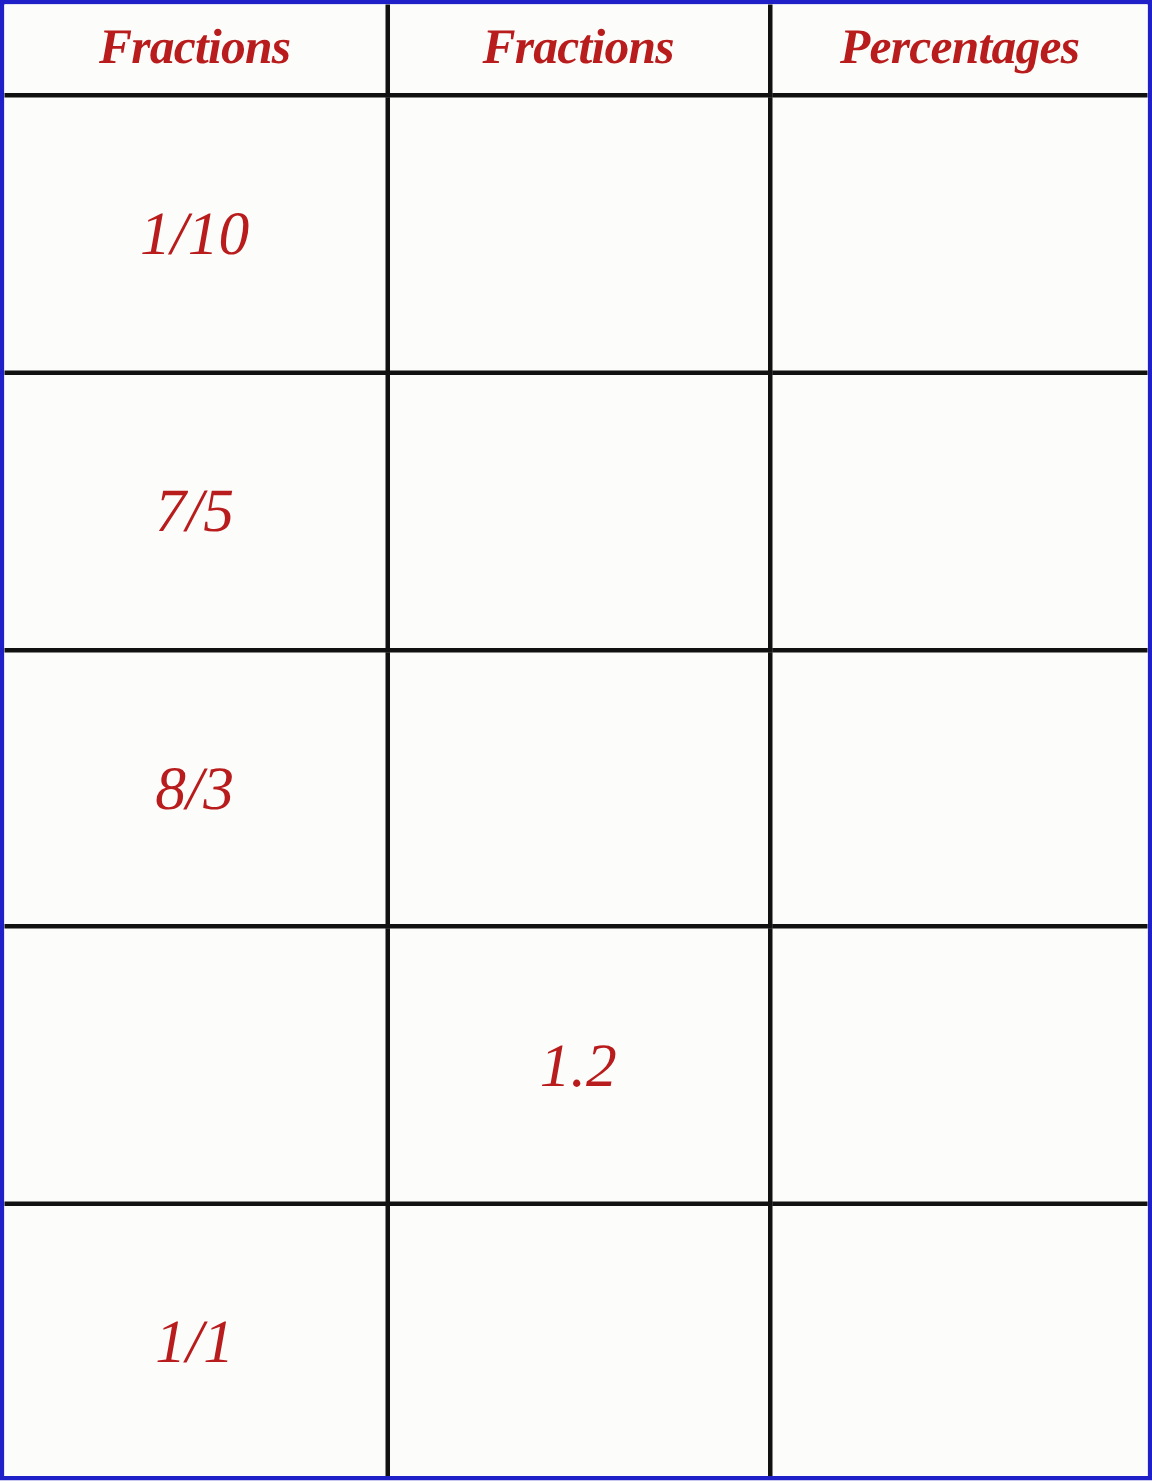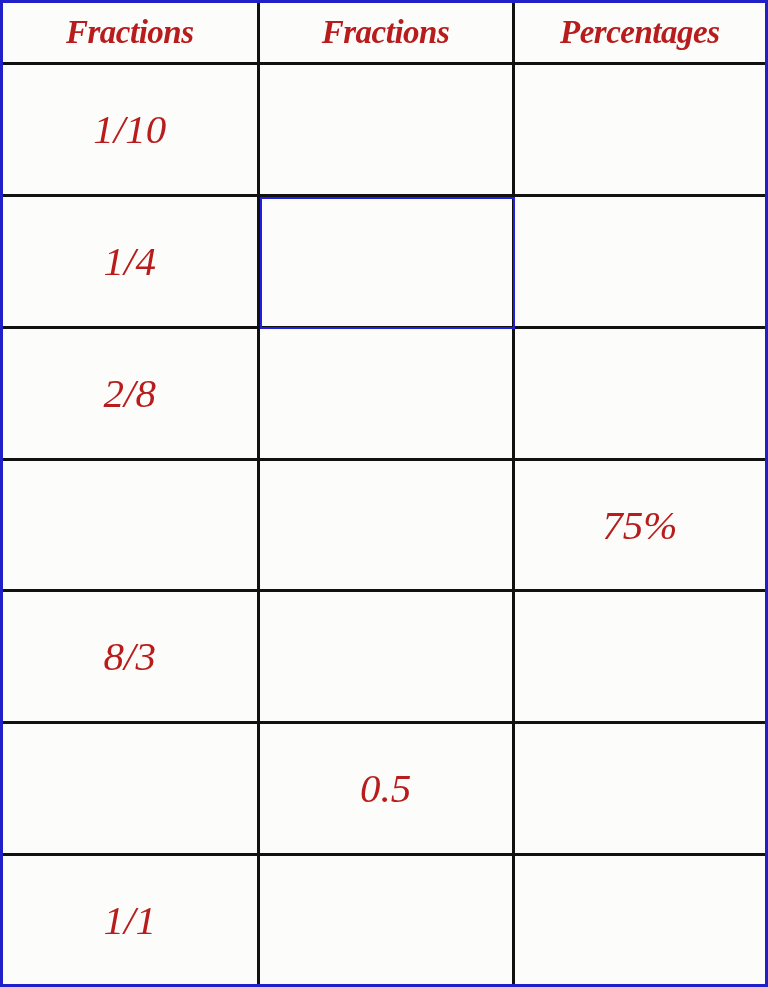--- a/index.html
+++ b/index.html
@@ -113,42 +113,32 @@
         <th>Percentages</th>
       </tr>
     </thead>
     <tbody id="table-body">
         <tr>
           <td>1/10</td>
           <td class="cell-empty"></td>
           <td class="cell-empty"></td>
         </tr>
         <tr>
-          <td>1/4</td>
-          <td class="cell-empty cell-selected"></td>
-          <td class="cell-empty"></td>
-        </tr>
-        <tr>
-          <td>2/8</td>
+          <td>7/5</td>
           <td class="cell-empty"></td>
           <td class="cell-empty"></td>
-        </tr>
-        <tr>
-          <td class="cell-empty"></td>
-          <td class="cell-empty"></td>
-          <td>75%</td>
         </tr>
         <tr>
           <td>8/3</td>
           <td class="cell-empty"></td>
           <td class="cell-empty"></td>
         </tr>
         <tr>
           <td class="cell-empty"></td>
-          <td>0.5</td>
+          <td>1.2</td>
           <td class="cell-empty"></td>
         </tr>
         <tr>
           <td>1/1</td>
           <td class="cell-empty"></td>
           <td class="cell-empty"></td>
         </tr>
       </tbody>
   </table>
 </div>

